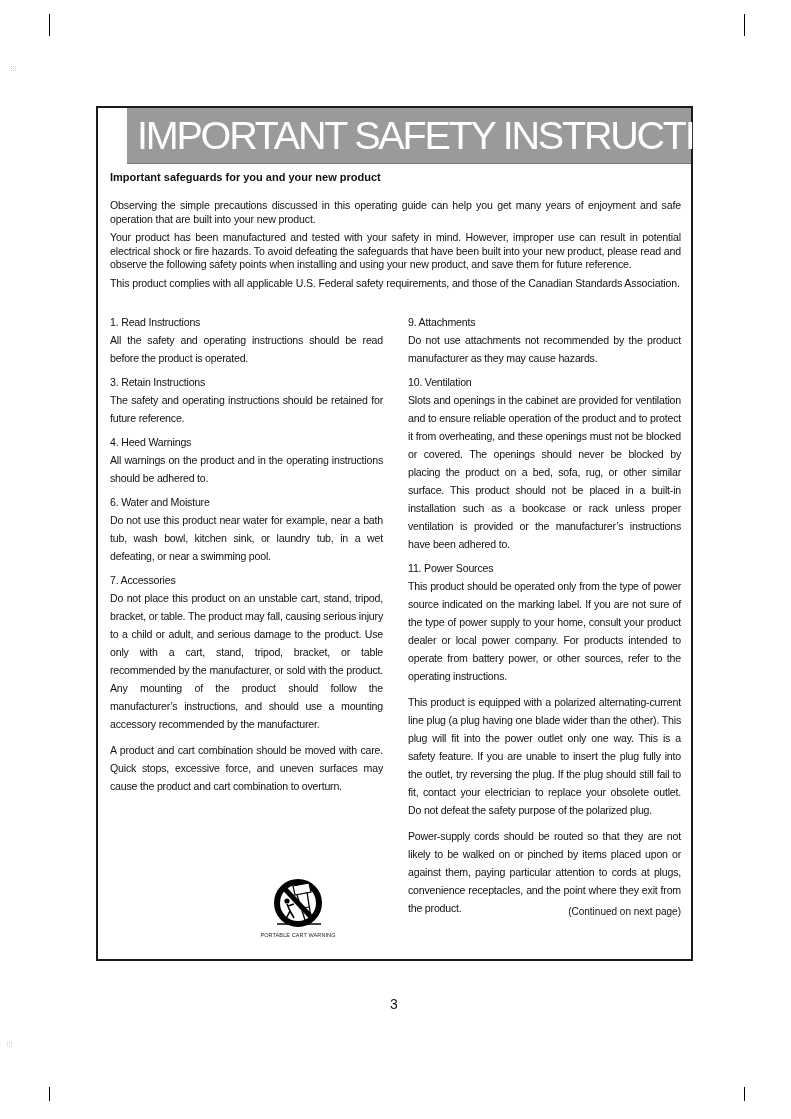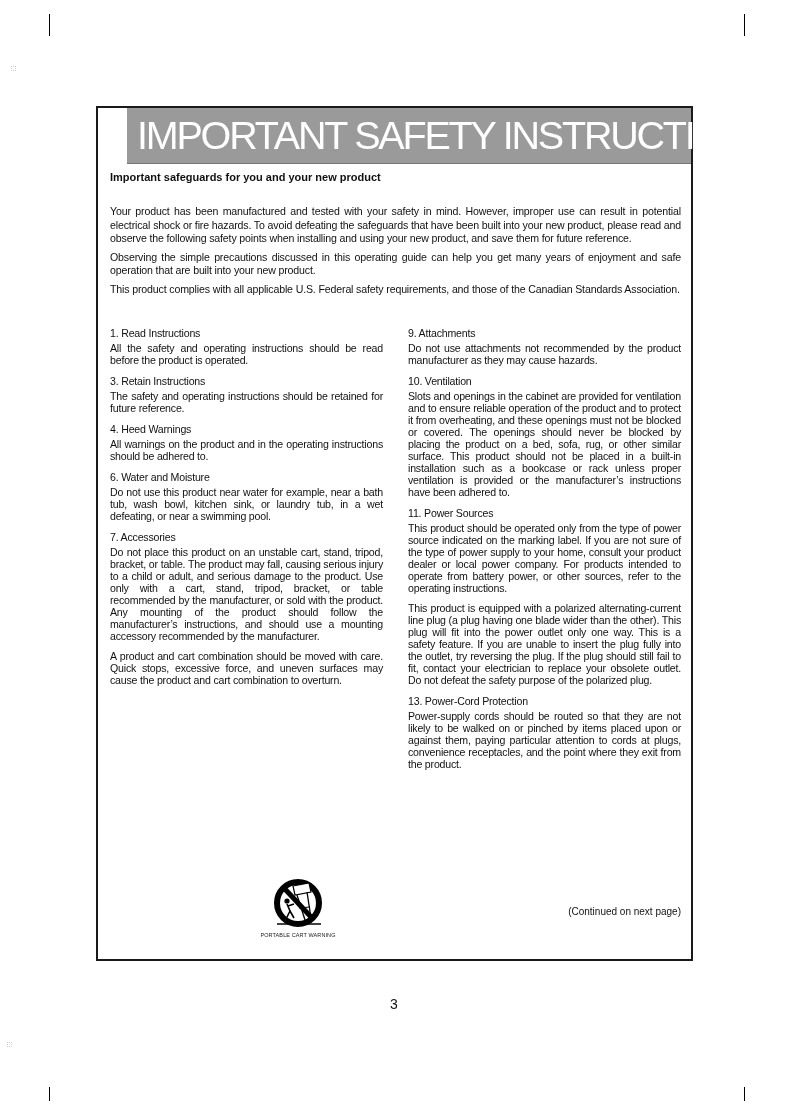--- a/index.html
+++ b/index.html
@@ -20,36 +20,36 @@
     background: #9a9a9a; border-bottom: 1px solid #777; margin-left: 21px;
   }
   .title-bar h1 {
     margin: 0; position: absolute; left: 10px; top: 3px;
     font-family: "Liberation Sans", sans-serif; font-weight: normal;
     color: #ffffff; font-size: 39.5px; letter-spacing: -2.2px; line-height: 48px;
     white-space: nowrap;
   }
   .intro { position: absolute; left: 12px; top: 62px; width: 571px; }
   .intro h2 {
-    margin: 0 0 21px 0; font-size: 11px; font-weight: bold; line-height: 14px;
+    margin: 0 0 15px 0; font-size: 11px; font-weight: bold; line-height: 14px;
   }
   .intro p {
     margin: 0 0 5px 0; font-size: 10.6px; line-height: 13.6px; text-align: justify;
     letter-spacing: -0.15px;
   }
-  .col { position: absolute; top: 218px; width: 273px; }
+  .col { position: absolute; top: 207px; width: 273px; }
   .col.left { left: 12px; }
   .col.right { left: 310px; }
   .item { margin-bottom: 8px; }
   .item h3 {
     margin: 0 0 2px 0; font-size: 10.6px; font-weight: normal; line-height: 14px;
     letter-spacing: -0.2px;
   }
   .item p {
-    margin: 0; font-size: 10.6px; line-height: 12px; text-align: justify;
+    margin: 0; font-size: 10.6px; line-height: 18px; text-align: justify;
     letter-spacing: -0.2px;
   }
   .cart-warning {
     position: absolute; left: 155px; top: 770px; width: 90px; text-align: center;
   }
   .cart-warning svg { display: block; margin: 0 auto; }
   .cart-warning .cap {
     font-size: 5.5px; letter-spacing: 0.1px; margin-top: 2px; color: #222;
     white-space: nowrap;
   }
@@ -70,22 +70,22 @@
 <div class="reg-dot" style="left:11px; top:66px;"></div>
 <div class="reg-dot" style="left:7px; top:1042px;"></div>
 
 <div class="frame">
   <div class="title-bar">
     <h1>IMPORTANT SAFETY INSTRUCTIONS</h1>
   </div>
 
   <div class="intro">
     <h2>Important safeguards for you and your new product</h2>
+    <p>Observing the simple precautions discussed in this operating guide can help you get many years of enjoyment and safe operation that are built into your new product.</p>
     <p>Your product has been manufactured and tested with your safety in mind. However, improper use can result in potential electrical shock or fire hazards. To avoid defeating the safeguards that have been built into your new product, please read and observe the following safety points when installing and using your new product, and save them for future reference.</p>
-    <p>Observing the simple precautions discussed in this operating guide can help you get many years of enjoyment and safe operation that are built into your new product.</p>
     <p>This product complies with all applicable U.S. Federal safety requirements, and those of the Canadian Standards Association.</p>
   </div>
 
   <div class="col left">
     <div class="item">
       <h3>1. Read Instructions</h3>
       <p>All the safety and operating instructions should be read before the product is operated.</p>
     </div>
     <div class="item">
       <h3>3. Retain Instructions</h3>
@@ -118,21 +118,20 @@
       <p>Slots and openings in the cabinet are provided for ventilation and to ensure reliable operation of the product and to protect it from overheating, and these openings must not be blocked or covered. The openings should never be blocked by placing the product on a bed, sofa, rug, or other similar surface. This product should not be placed in a built-in installation such as a bookcase or rack unless proper ventilation is provided or the manufacturer’s instructions have been adhered to.</p>
     </div>
     <div class="item">
       <h3>11. Power Sources</h3>
       <p>This product should be operated only from the type of power source indicated on the marking label. If you are not sure of the type of power supply to your home, consult your product dealer or local power company. For products intended to operate from battery power, or other sources, refer to the operating instructions.</p>
     </div>
     <div class="item">
       <p>This product is equipped with a polarized alternating-current line plug (a plug having one blade wider than the other). This plug will fit into the power outlet only one way. This is a safety feature. If you are unable to insert the plug fully into the outlet, try reversing the plug. If the plug should still fail to fit, contact your electrician to replace your obsolete outlet. Do not defeat the safety purpose of the polarized plug.</p>
     </div>
     <div class="item">
-      <h3>13. Power-Cord Protection</h3>
       <p>Power-supply cords should be routed so that they are not likely to be walked on or pinched by items placed upon or against them, paying particular attention to cords at plugs, convenience receptacles, and the point where they exit from the product.</p>
     </div>
   </div>
 
   <div class="cart-warning">
     <svg width="58" height="52" viewBox="0 0 58 52">
       <circle cx="29" cy="25" r="21" fill="none" stroke="#000" stroke-width="6"></circle>
       <line x1="15" y1="10" x2="43" y2="40" stroke="#000" stroke-width="5"></line>
 
       <polygon points="24,8 40,5 42,14 26,17" fill="#fff" stroke="#000" stroke-width="1.2"></polygon>

